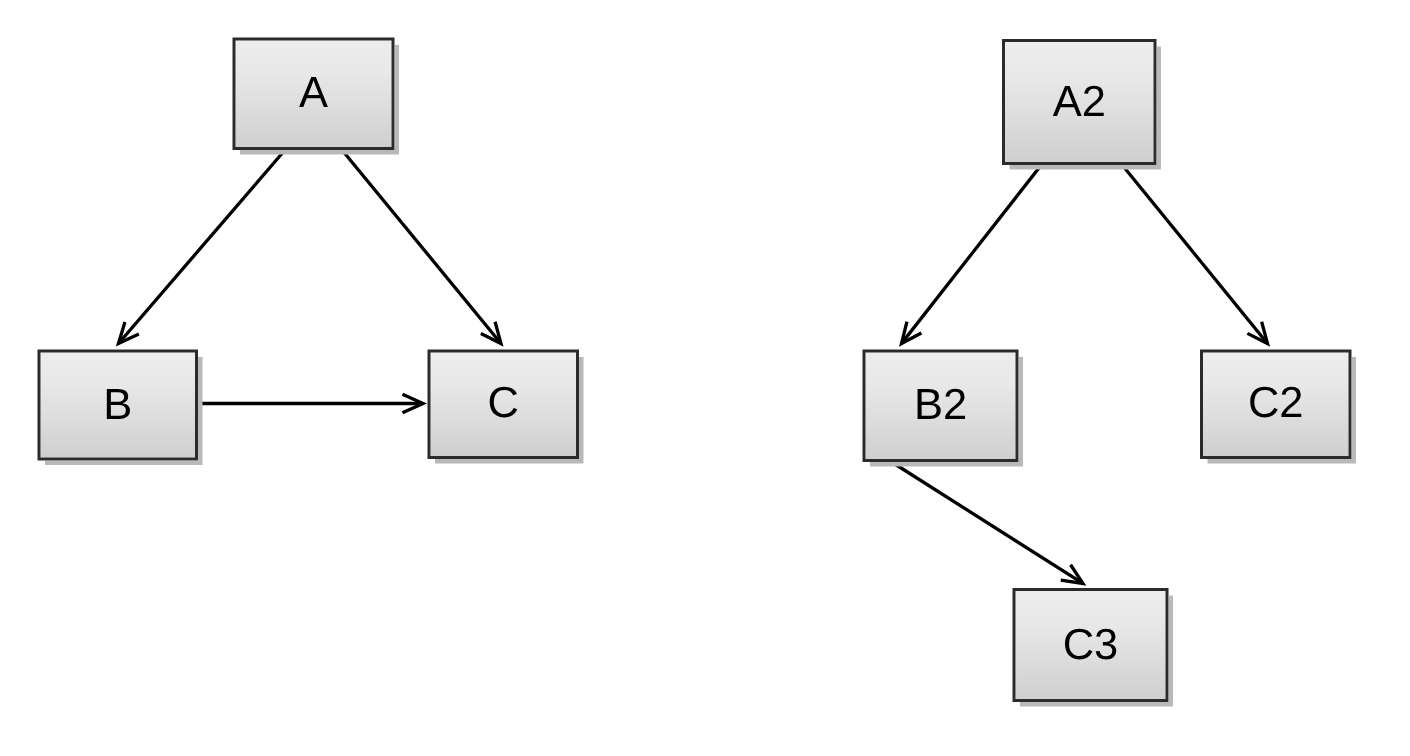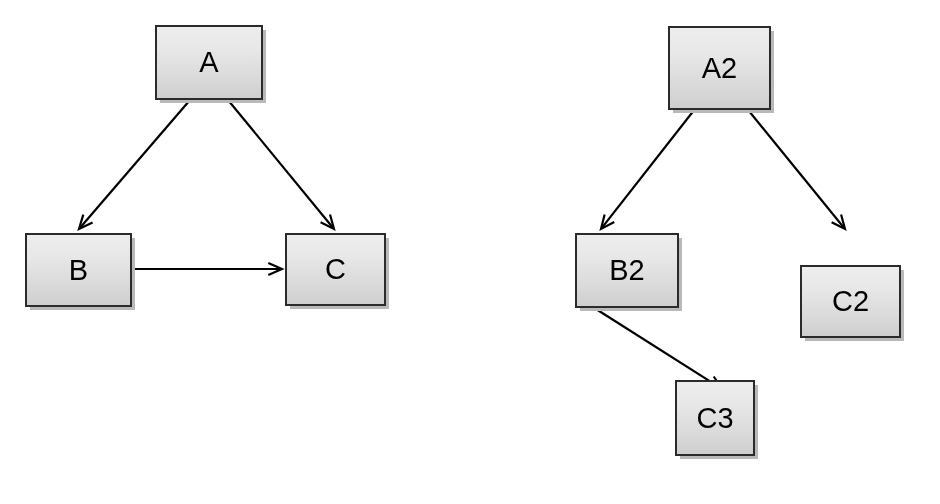--- a/index.html
+++ b/index.html
@@ -78,21 +78,21 @@
       </div>
       <div class="node" style="left: 285px; top: 233px; width: 101px; height: 73px;">
         <span class="node-label">C</span>
       </div>
       <div class="node" style="left: 668px; top: 26px; width: 103px; height: 84px;">
         <span class="node-label">A2</span>
       </div>
       <div class="node" style="left: 542px; top: 233px; width: 104px; height: 75px; margin-left: 33px;">
         <span class="node-label">B2</span>
       </div>
-      <div class="node" style="left: 800px; top: 233px; width: 101px; height: 73px; margin-top: 32px;">
+      <div class="node" style="left: 800px; top: 233px; width: 101px; height: 73px;">
         <span class="node-label">C2</span>
       </div>
-      <div class="node" style="left: 675px; top: 380px; width: 80px; height: 76px;">
+      <div class="node" style="left: 675px; top: 392px; width: 104px; height: 76px;">
         <span class="node-label">C3</span>
       </div>
     </div>
 
 </div>
 
 </body></html>

